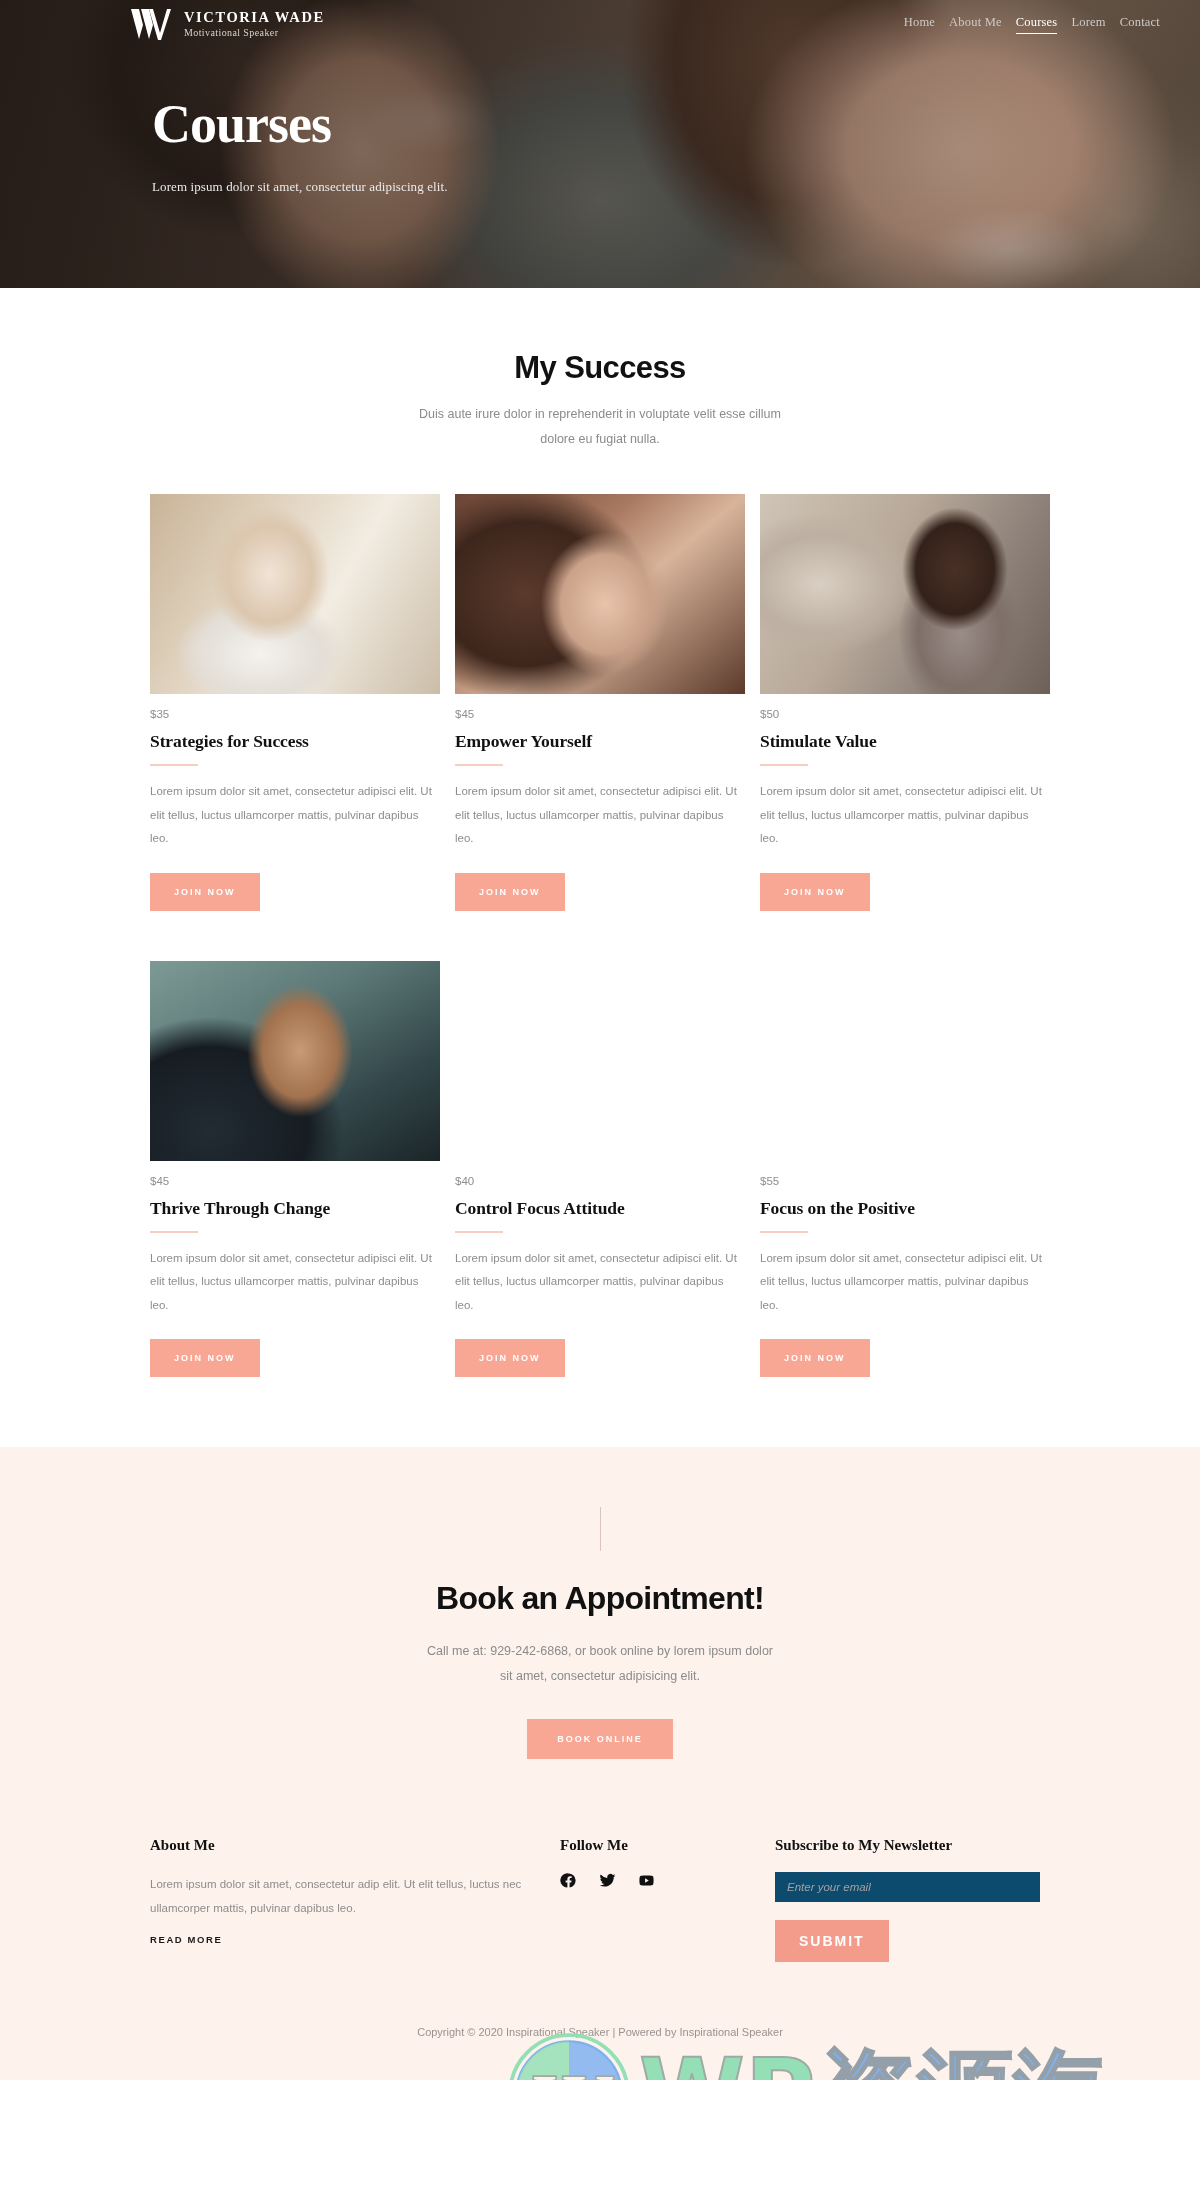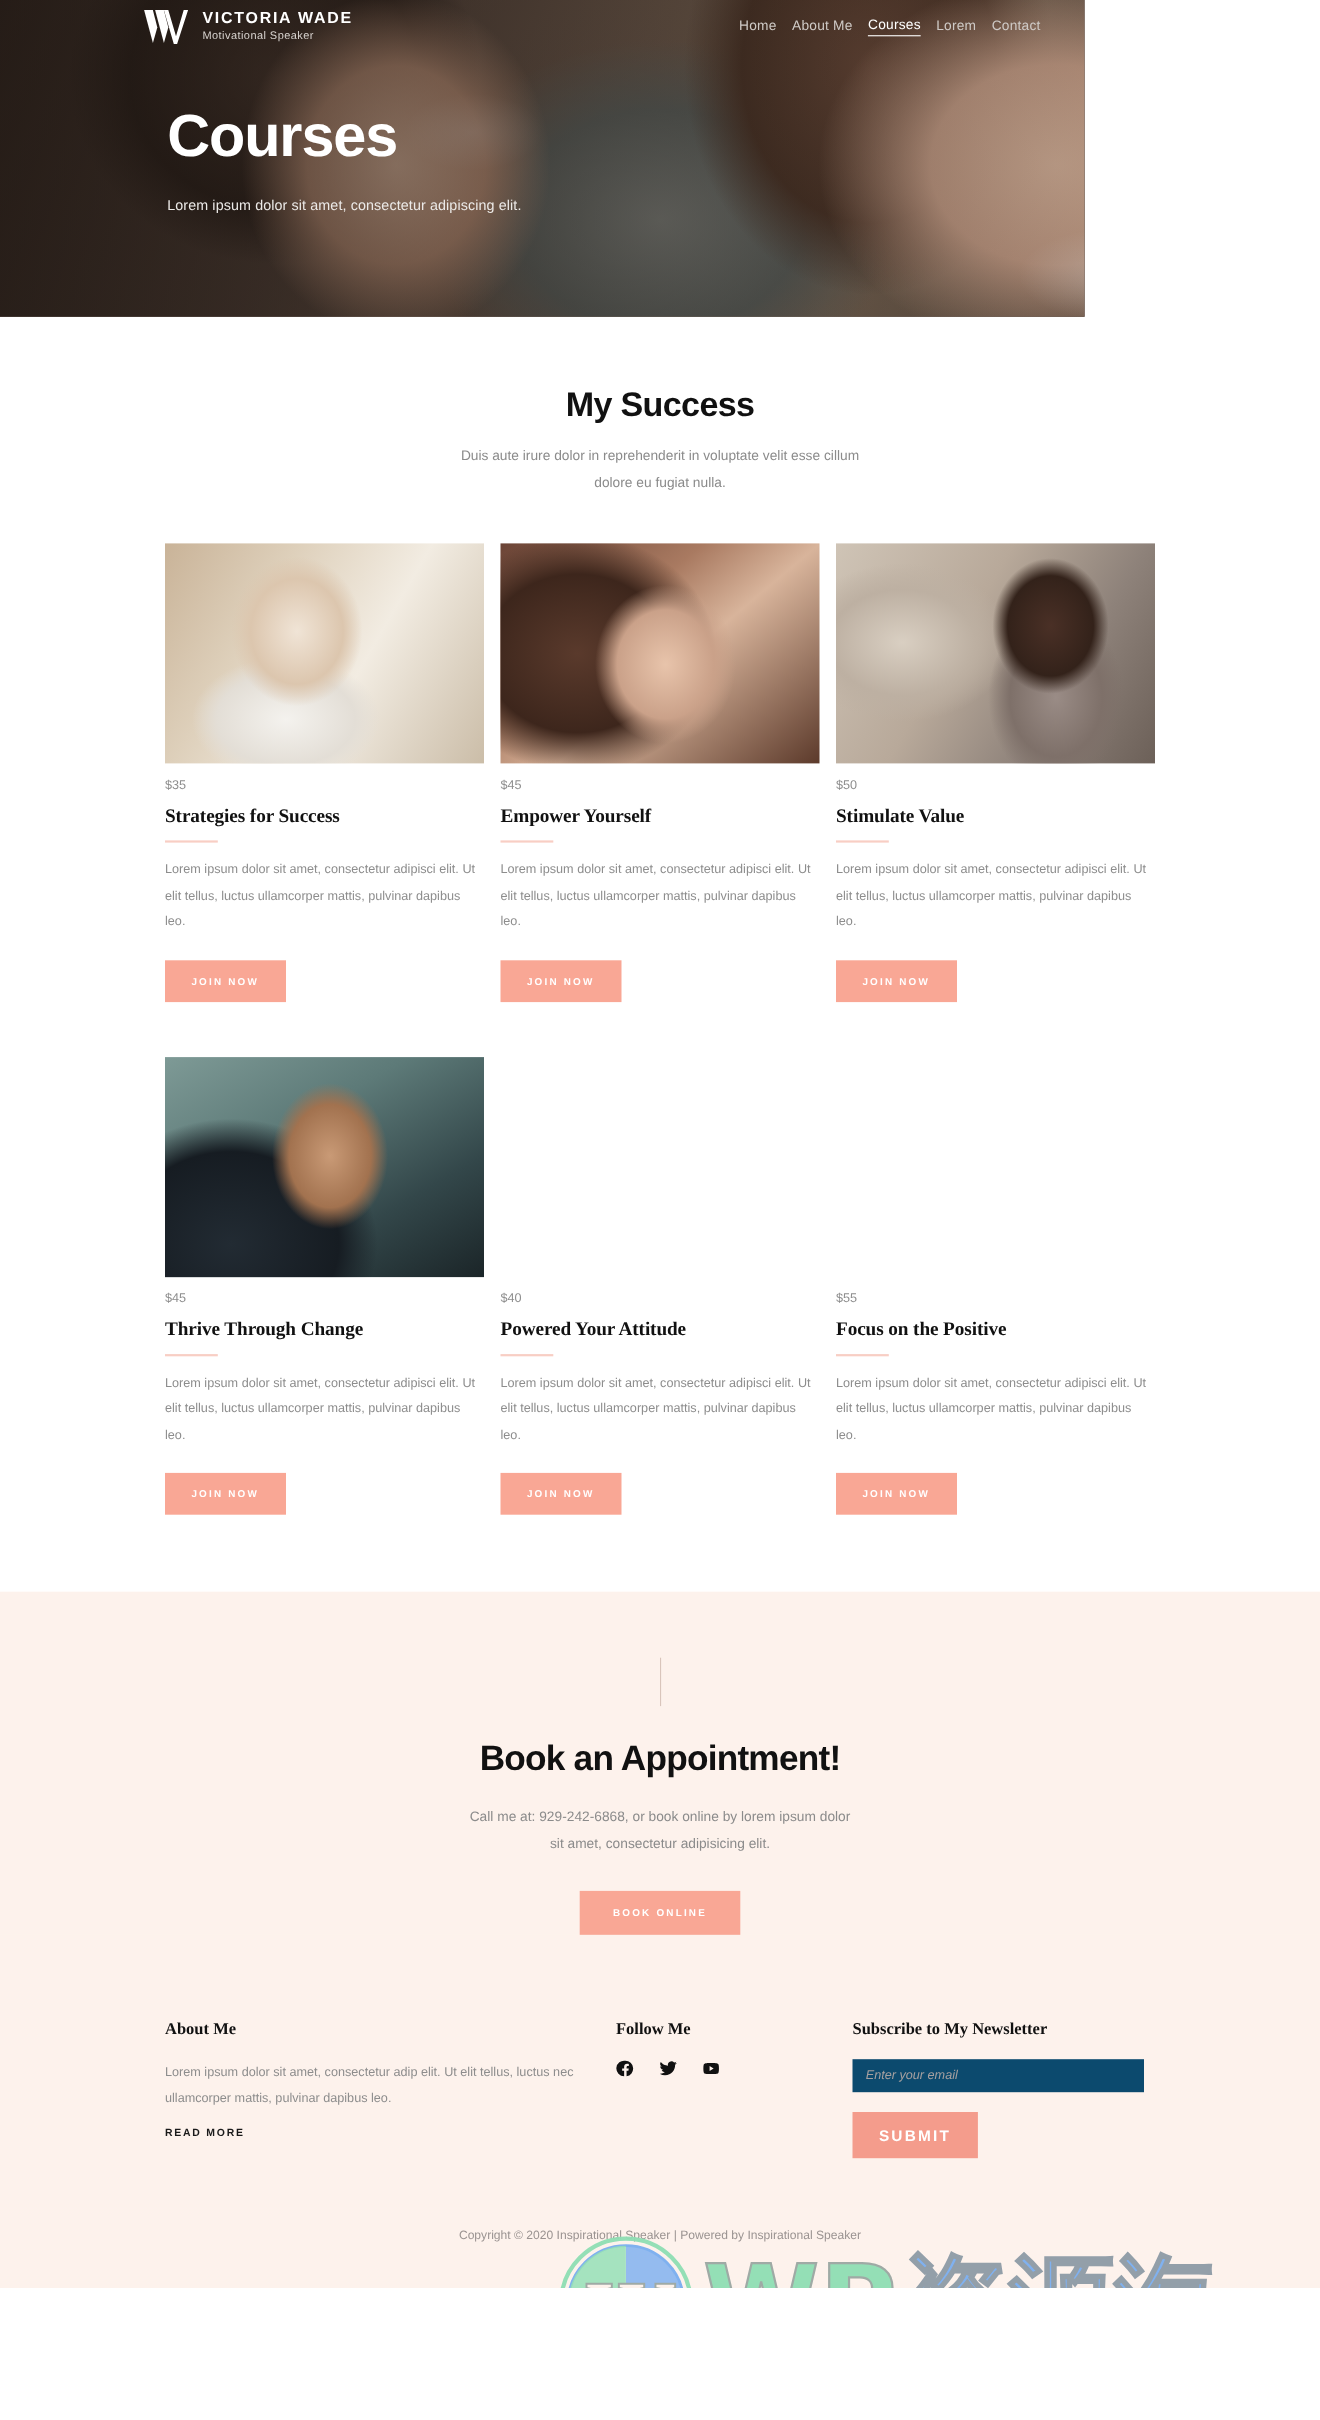--- a/index.html
+++ b/index.html
@@ -10,23 +10,24 @@
     color: #222;
     width: 1200px;
     overflow-x: hidden;
   }
   .page { width: 1200px; position: relative; }
 
   
   .hero {
     position: relative;
     height: 288px;
-    width: 986px;
+    width: 1200px;
     overflow: hidden;
     background: #4a3b36;
+    font-family: Liberation Serif, serif;
   }
   .hero-photo {
     position: absolute; inset: 0;
     background:
       radial-gradient(ellipse 300px 240px at 960px 150px, #d8b49c 0%, #c8a089 38%, rgba(150,110,90,0) 72%),
       radial-gradient(ellipse 210px 260px at 790px 60px, #6a4a3a 0%, #4c3528 55%, rgba(60,40,30,0) 80%),
       radial-gradient(ellipse 180px 200px at 360px 150px, #d9b49b 0%, #b98f76 45%, rgba(120,90,70,0) 78%),
       radial-gradient(ellipse 220px 200px at 250px 70px, #4b3a31 0%, #2f241e 60%, rgba(40,30,25,0) 85%),
       radial-gradient(ellipse 260px 200px at 600px 200px, #7b7e79 0%, #5d625e 50%, rgba(70,75,72,0) 82%),
       radial-gradient(ellipse 200px 180px at 1120px 220px, #8a7b6a 0%, #6a5b4c 55%, rgba(80,70,60,0) 85%),
@@ -295,21 +296,21 @@
           <div class="card-price">$45</div>
           <h3 class="card-title">Thrive Through Change</h3>
           <div class="card-rule"></div>
           <p class="card-desc">Lorem ipsum dolor sit amet, consectetur adipisci elit. Ut elit tellus, luctus  ullamcorper mattis, pulvinar dapibus leo.</p>
           <button class="btn-join">JOIN NOW</button>
         </article>
 
         <article class="course-card">
           <div class="card-photo ph5"></div>
           <div class="card-price">$40</div>
-          <h3 class="card-title">Powered Your Attitude</h3>
+          <h3 class="card-title">Control Focus Attitude</h3>
           <div class="card-rule"></div>
           <p class="card-desc">Lorem ipsum dolor sit amet, consectetur adipisci elit. Ut elit tellus, luctus  ullamcorper mattis, pulvinar dapibus leo.</p>
           <button class="btn-join">JOIN NOW</button>
         </article>
 
         <article class="course-card">
           <div class="card-photo ph6"></div>
           <div class="card-price">$55</div>
           <h3 class="card-title">Focus on the Positive</h3>
           <div class="card-rule"></div>

